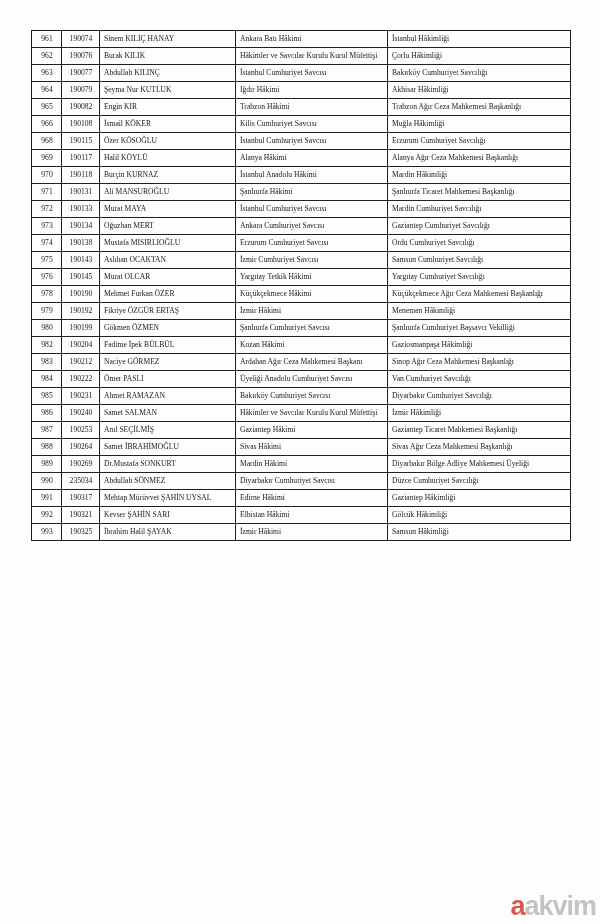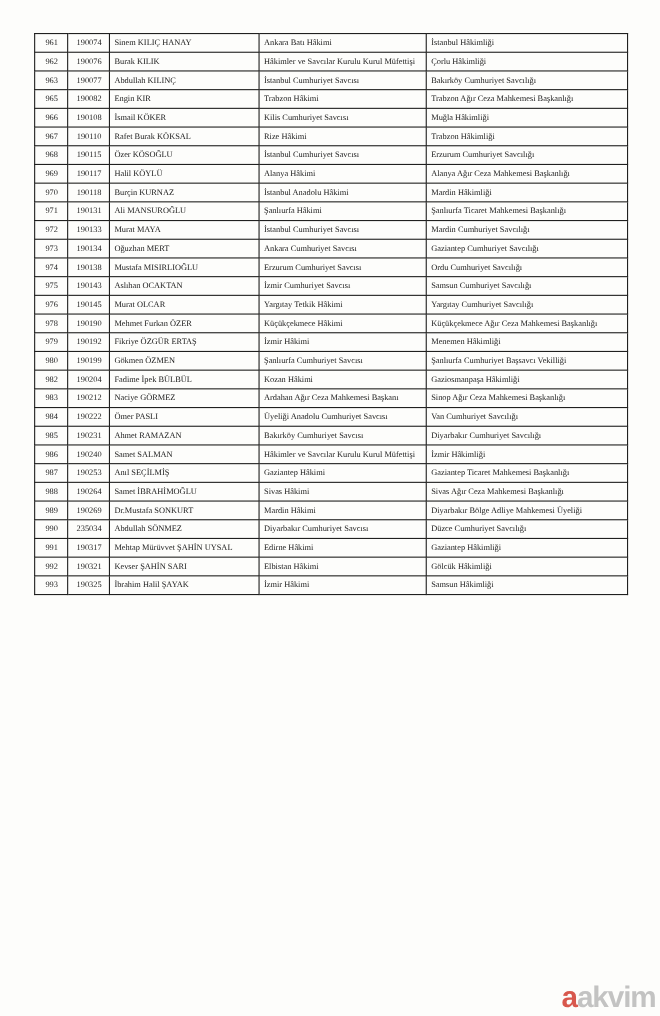--- a/index.html
+++ b/index.html
@@ -101,39 +101,39 @@
             <td class="new">Çorlu Hâkimliği</td>
           </tr>
           <tr>
             <td class="no">963</td>
             <td class="reg">190077</td>
             <td class="name">Abdullah KILINÇ</td>
             <td class="cur">İstanbul Cumhuriyet Savcısı</td>
             <td class="new">Bakırköy Cumhuriyet Savcılığı</td>
           </tr>
           <tr>
+            <td class="no">964</td>
+            <td class="reg">190079</td>
+            <td class="name">Şeyma Nur KUTLUK</td>
+            <td class="cur">Iğdır Hâkimi</td>
+            <td class="new">Akhisar Hâkimliği</td>
+          </tr>
+          <tr>
             <td class="no">965</td>
             <td class="reg">190082</td>
             <td class="name">Engin KIR</td>
             <td class="cur">Trabzon Hâkimi</td>
             <td class="new">Trabzon Ağır Ceza Mahkemesi Başkanlığı</td>
           </tr>
           <tr>
             <td class="no">966</td>
             <td class="reg">190108</td>
             <td class="name">İsmail KÖKER</td>
             <td class="cur">Kilis Cumhuriyet Savcısı</td>
             <td class="new">Muğla Hâkimliği</td>
-          </tr>
-          <tr>
-            <td class="no">967</td>
-            <td class="reg">190110</td>
-            <td class="name">Rafet Burak KÖKSAL</td>
-            <td class="cur">Rize Hâkimi</td>
-            <td class="new">Trabzon Hâkimliği</td>
           </tr>
           <tr>
             <td class="no">968</td>
             <td class="reg">190115</td>
             <td class="name">Özer KÖSOĞLU</td>
             <td class="cur">İstanbul Cumhuriyet Savcısı</td>
             <td class="new">Erzurum Cumhuriyet Savcılığı</td>
           </tr>
           <tr>
             <td class="no">969</td>

